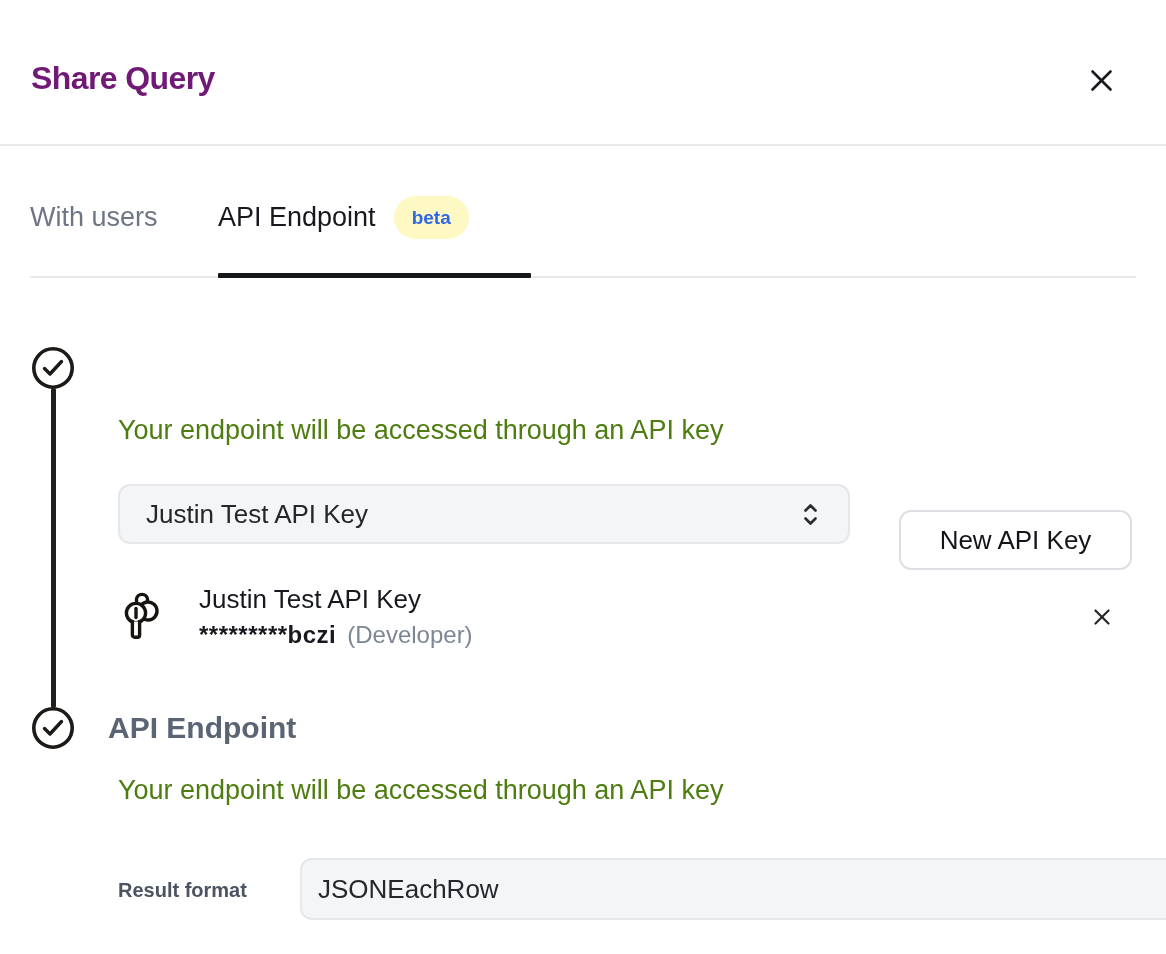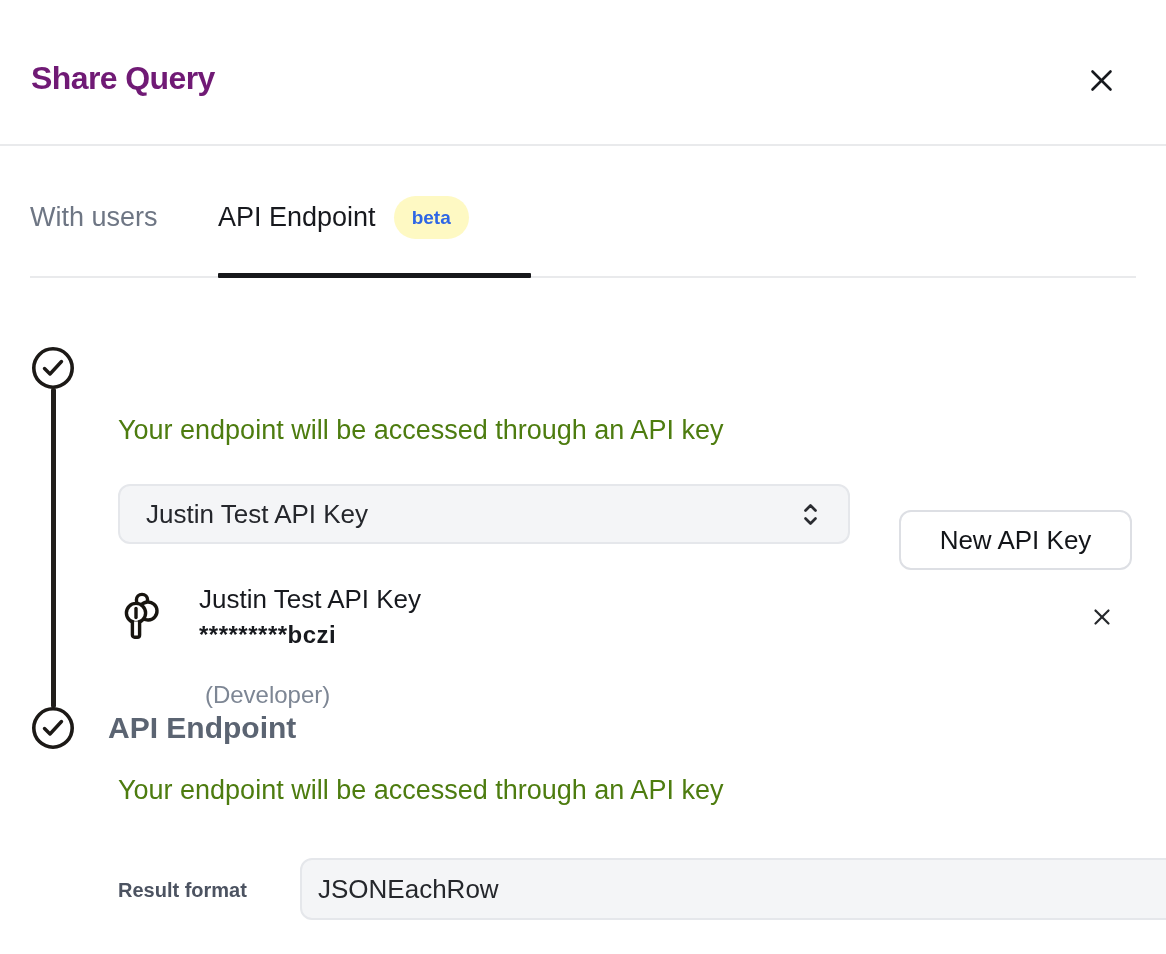--- a/index.html
+++ b/index.html
@@ -95,23 +95,22 @@
     margin-top: 26px;
   }
   
   .keys-icon-wrap { position: absolute; left: 119px; top: 591px; width: 48px; height: 52px; }
   .key-name {
     position: absolute; left: 199px; top: 583px;
     font-size: 26px; color: #17191e; line-height: 32px;
   }
   .key-subline {
     position: absolute; left: 199px; top: 620px;
-    display: flex; align-items: center; gap: 30px;
+    display: flex; align-items: flex-start; gap: 11px;
     line-height: 30px;
-    flex-direction: column;
   }
   .key-masked { font-size: 24px; font-weight: 600; color: #17191e; letter-spacing: 0.5px; }
   .key-role { font-size: 24px; color: #7d8694; }
   .remove-key-btn {
     position: absolute; left: 1087px; top: 602px;
     width: 30px; height: 30px;
     background: transparent; border: none; cursor: pointer;
     display: flex; align-items: center; justify-content: center;
   }
   

